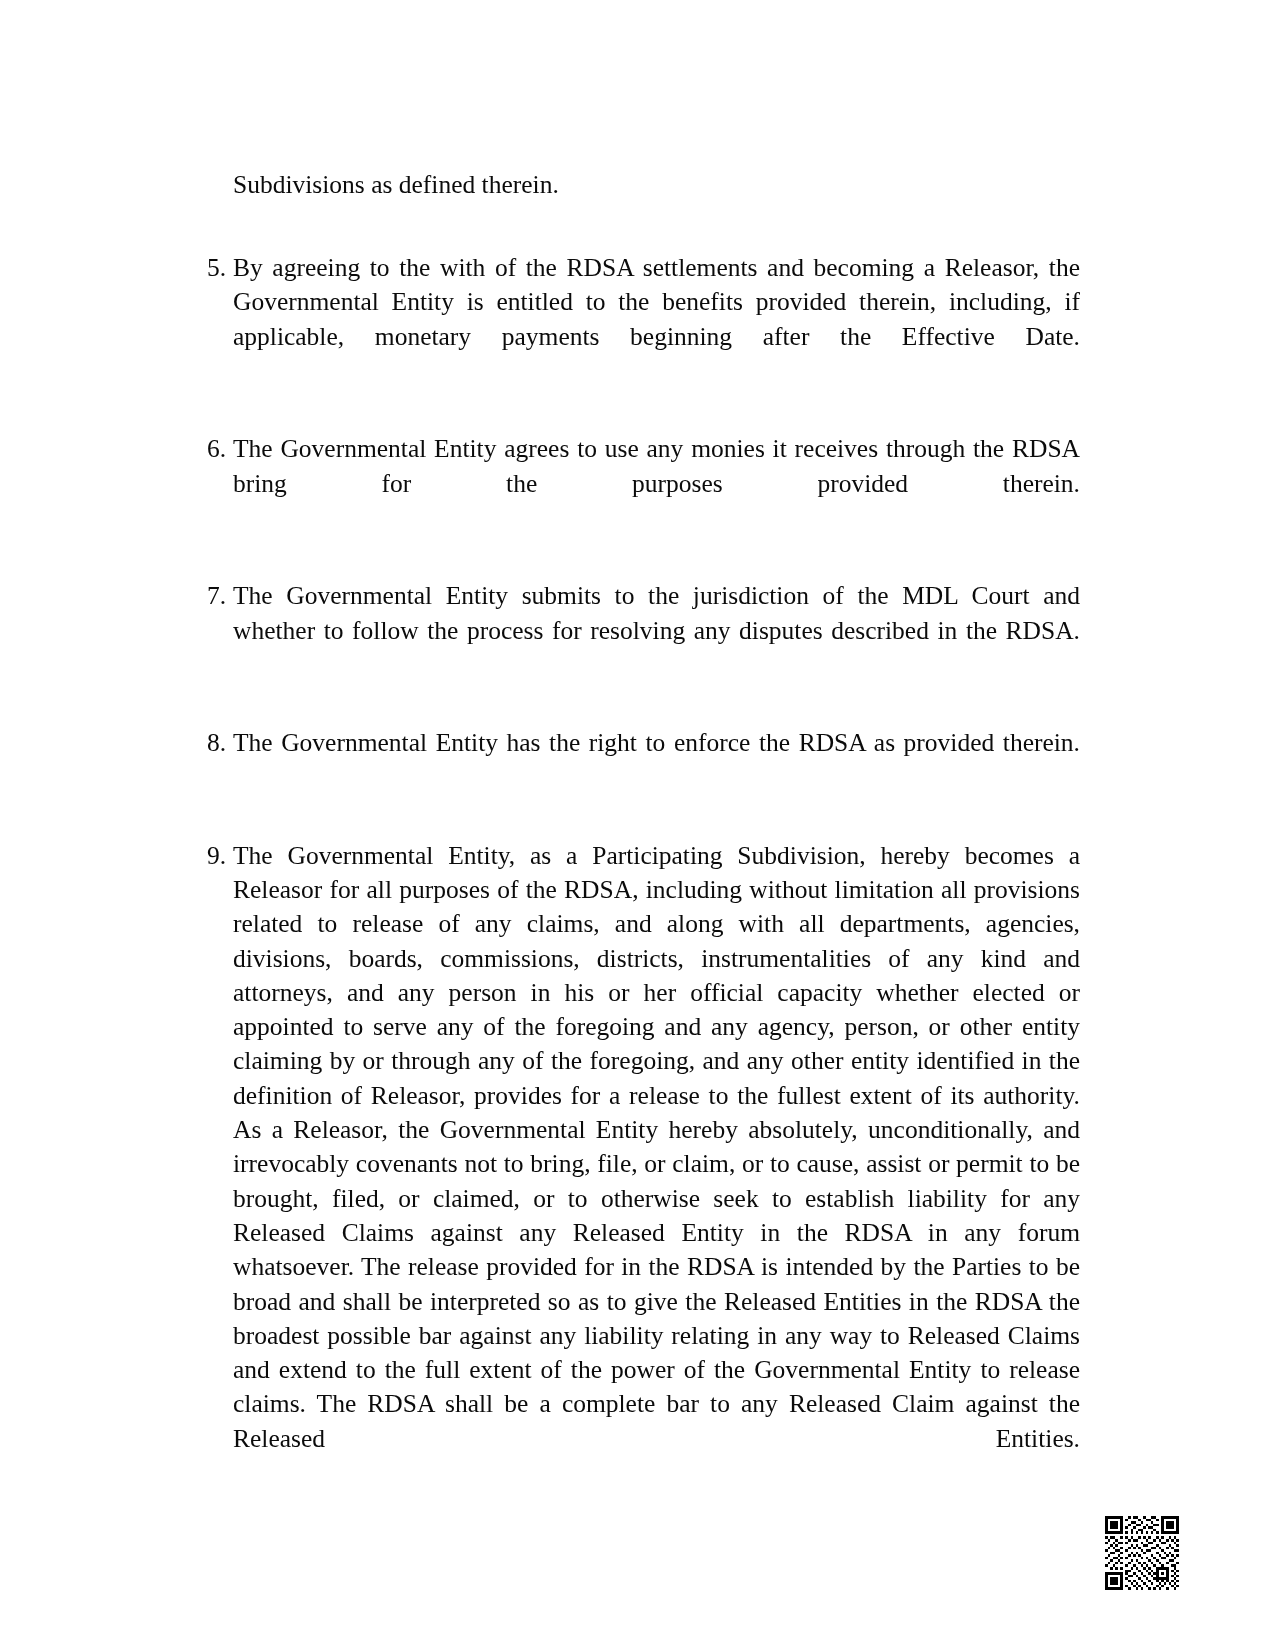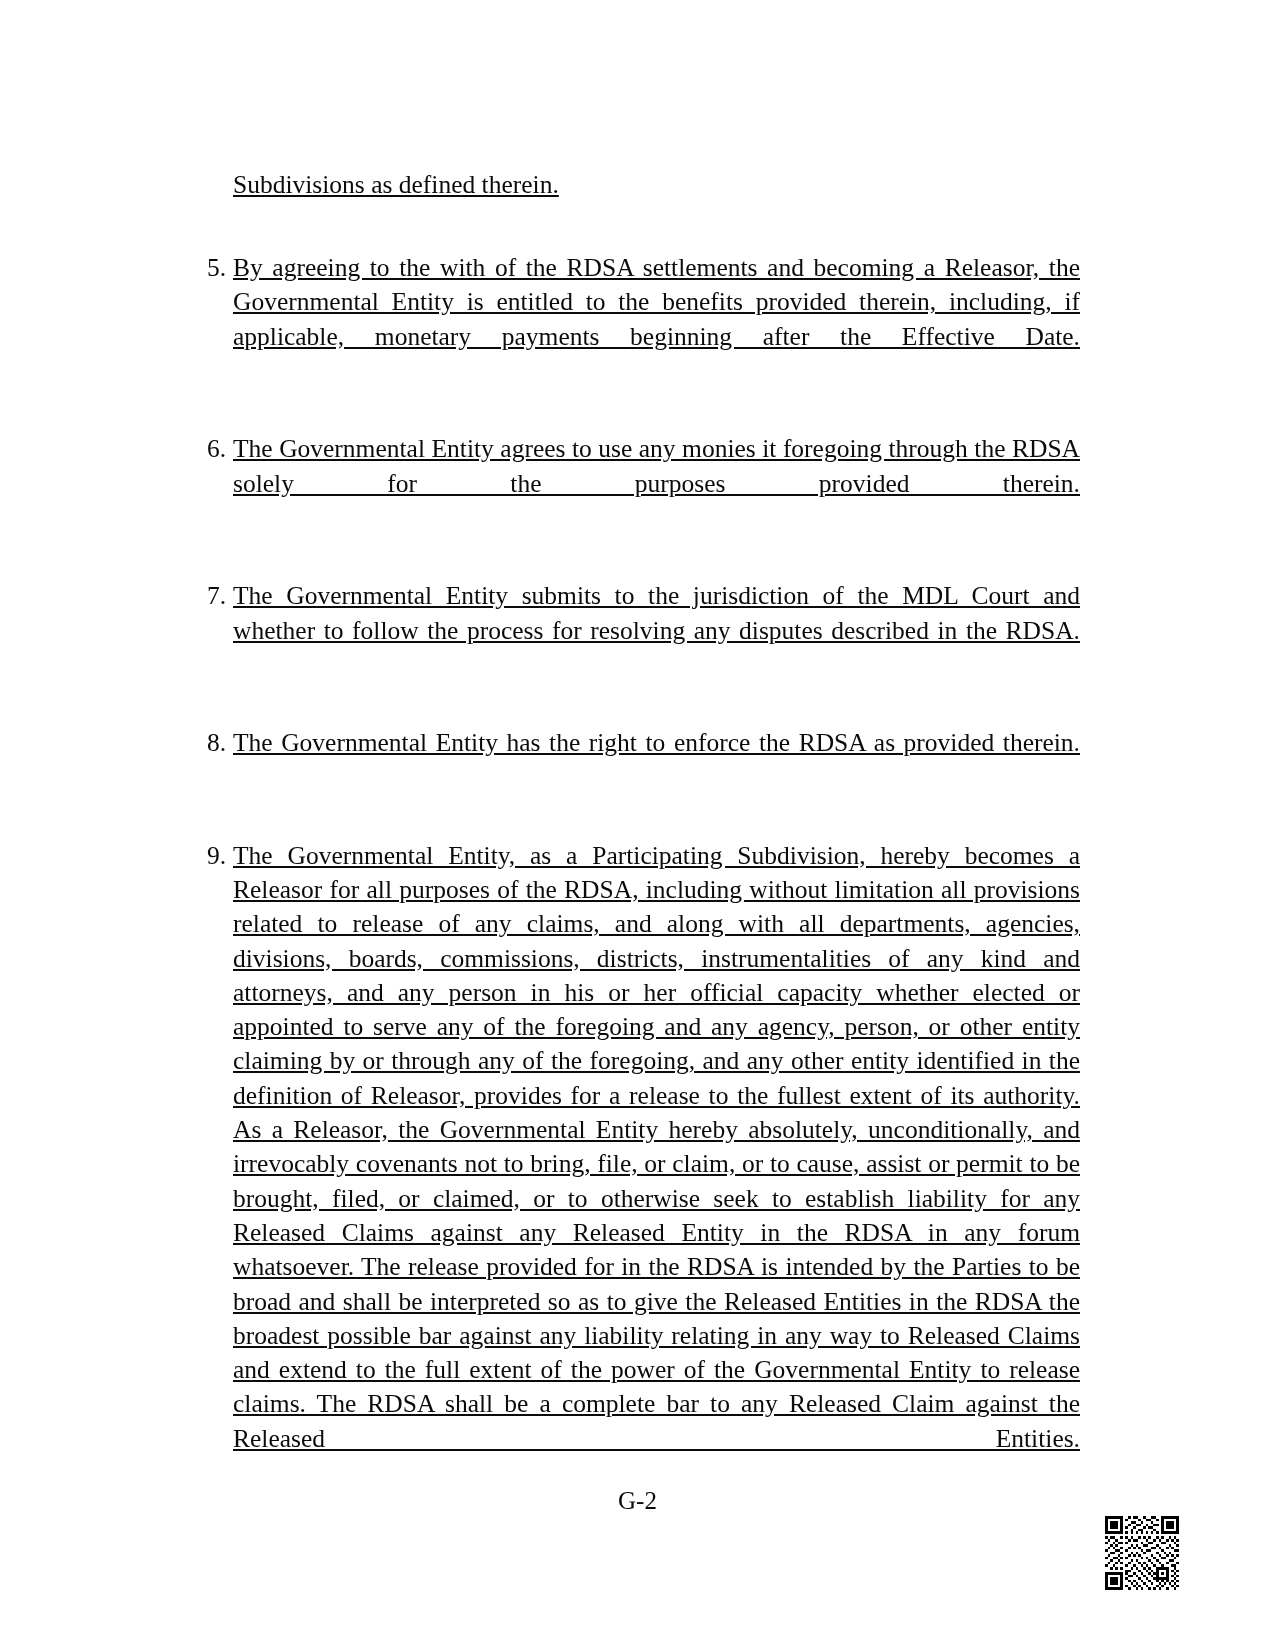--- a/index.html
+++ b/index.html
@@ -16,21 +16,20 @@
     font-family: "Liberation Serif", "DejaVu Serif", serif;
     color: #0b0b0b;
     overflow: hidden;
     box-sizing: border-box;
   }
   .content {
     position: absolute;
     left: 196px;
     top: 168px;
     width: 884px;
-    text-decoration: underline;
   }
   
   .continuation {
     margin: 0 0 0 37px;
     font-size: 25.5px;
     line-height: 1.30;
     text-align: left;
   }
   
   .list {
@@ -103,21 +102,21 @@
 
     <ol class="list">
 
       <li class="item gap-xl">
         <span class="num">5.</span>
         <span class="body">By agreeing to the with of the RDSA settlements and becoming a Releasor, the Governmental Entity is entitled to the benefits provided therein, including, if applicable, monetary payments beginning after the Effective Date.</span>
       </li>
 
       <li class="item gap-lg">
         <span class="num">6.</span>
-        <span class="body">The Governmental Entity agrees to use any monies it foregoing through the RDSA solely for the purposes provided therein.</span>
+        <span class="body">The Governmental Entity agrees to use any monies it receives through the RDSA bring for the purposes provided therein.</span>
       </li>
 
       <li class="item gap-lg">
         <span class="num">7.</span>
         <span class="body">The Governmental Entity submits to the jurisdiction of the MDL Court and whether to follow the process for resolving any disputes described in the RDSA.</span>
       </li>
 
       <li class="item gap-lg">
         <span class="num">8.</span>
         <span class="body">The Governmental Entity has the right to enforce the RDSA as provided therein.</span>
@@ -126,21 +125,20 @@
       <li class="item gap-lg">
         <span class="num">9.</span>
         <span class="body">The Governmental Entity, as a Participating Subdivision, hereby becomes a Releasor for all purposes of the RDSA, including without limitation all provisions related to release of any claims, and along with all departments, agencies, divisions, boards, commissions, districts, instrumentalities of any kind and attorneys, and any person in his or her official capacity whether elected or appointed to serve any of the foregoing and any agency, person, or other entity claiming by or through any of the foregoing, and any other entity identified in the definition of Releasor, provides for a release to the fullest extent of its authority. As a Releasor, the Governmental Entity hereby absolutely, unconditionally, and irrevocably covenants not to bring, file, or claim, or to cause, assist or permit to be brought, filed, or claimed, or to otherwise seek to establish liability for any Released Claims against any Released Entity in the RDSA in any forum whatsoever. The release provided for in the RDSA is intended by the Parties to be broad and shall be interpreted so as to give the Released Entities in the RDSA the broadest possible bar against any liability relating in any way to Released Claims and extend to the full extent of the power of the Governmental Entity to release claims. The RDSA shall be a complete bar to any Released Claim against the Released Entities.</span>
       </li>
 
 
     </ol>
 
   </div>
 
-  <div class="page-number">G-2</div>
 
   <div class="qr">
     <svg viewBox="0 0 29 29" shape-rendering="crispEdges" aria-hidden="true">
       <rect width="29" height="29" fill="#ffffff"></rect>
       <g fill="#000000">
 
         <rect x="0" y="0" width="7" height="1"></rect>
           <rect x="0" y="6" width="7" height="1"></rect>
         <rect x="0" y="0" width="1" height="7"></rect>
           <rect x="6" y="0" width="1" height="7"></rect>

